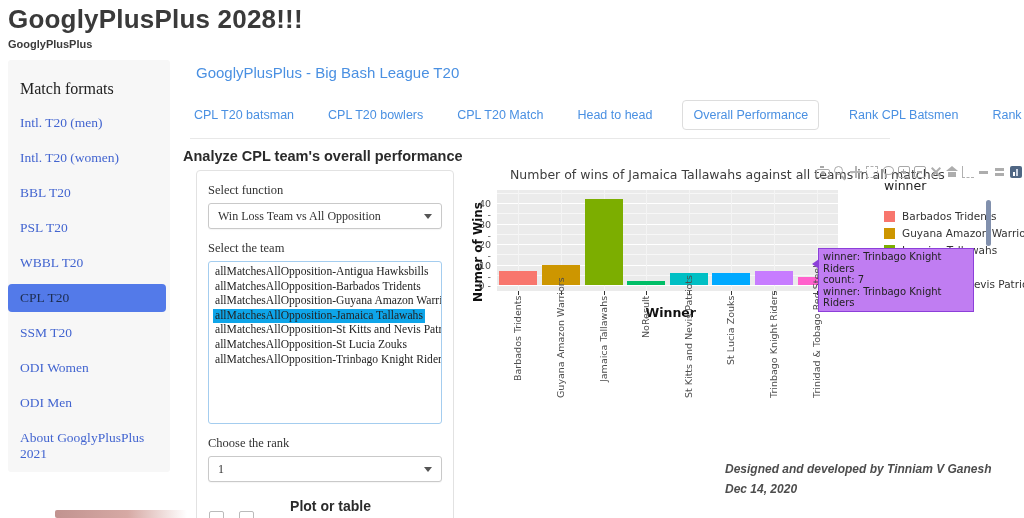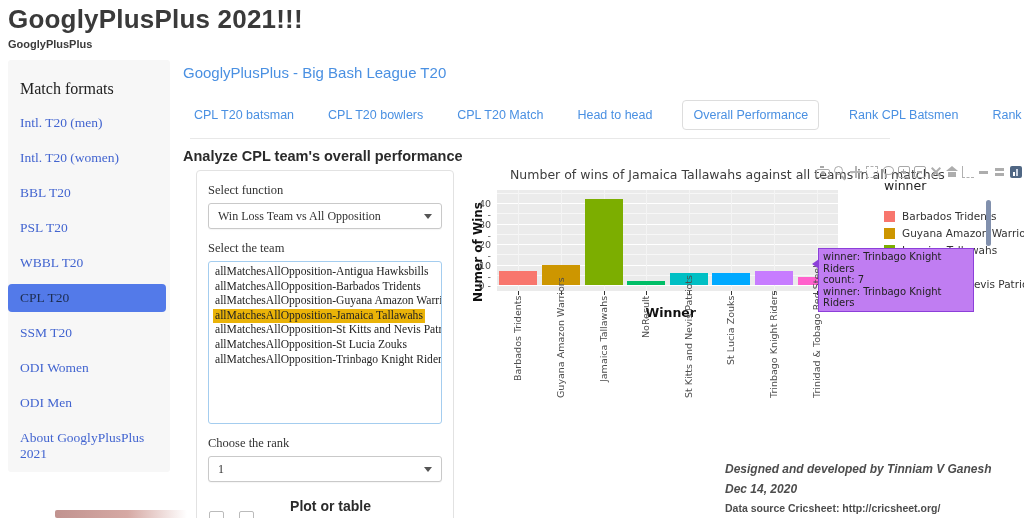--- a/index.html
+++ b/index.html
@@ -11,42 +11,42 @@
   .app-sub{position:absolute;left:8px;top:38px;font-size:11px;font-weight:bold;color:#3a3a3a;}
 
   
   .sidebar{position:absolute;left:8px;top:60px;width:162px;height:412px;background:#f7f7f7;border-radius:3px;}
   .sb-head{font-family:"Liberation Serif",serif;font-size:16px;color:#222;padding:20px 0 4px 12px;}
   .sb-item{font-family:"Liberation Serif",serif;font-size:13.5px;color:#4365d0;padding:6px 0 6px 12px;
            margin-top:7px;cursor:pointer;}
   .sb-item.active{background:#537ae9;border-radius:4px;color:#1d2d50;margin-right:4px;}
 
   
-  .page-title{position:absolute;left:183px;top:64px;font-size:15px;color:#4a90e2;text-align:center;}
+  .page-title{position:absolute;left:196px;top:64px;font-size:15px;color:#4a90e2;text-align:center;}
   .tabs{position:absolute;left:190px;top:100px;width:700px;display:flex;align-items:center;gap:26px;
         border-bottom:1px solid #e8e8e8;padding-bottom:8px;}
   .tab{font-size:12.5px;color:#4a90e2;padding:7px 4px;cursor:pointer;white-space:nowrap;}
   .tab.active{border:1px solid #ddd;border-radius:4px;background:#fff;padding:7px 10px;}
   .section-head{position:absolute;left:183px;top:148px;font-size:14.5px;font-weight:bold;color:#2b2b2b;}
 
   
   .panel{position:absolute;left:196px;top:170px;width:256px;height:380px;background:#fff;
          border:1px solid #e2e2e2;border-radius:4px;}
   .f-label{font-family:"Liberation Serif",serif;font-weight:normal;font-size:12.5px;color:#333;
            margin:12px 0 5px 11px;}
   .selbox{position:relative;margin:0 11px;height:24px;border:1px solid #c9c9c9;border-radius:3px;background:#fff;
           font-family:"Liberation Serif",serif;font-size:12px;color:#333;line-height:24px;padding-left:9px;
           box-shadow:0 1px 1px rgba(0,0,0,.04);cursor:pointer;}
   .caret{position:absolute;right:9px;top:10px;width:0;height:0;border-left:4px solid transparent;
          border-right:4px solid transparent;border-top:5px solid #555;}
   .listbox{margin:0 11px;height:158px;border:1px solid #a4cdef;border-radius:3px;background:#fff;
            padding:3px 0 0 4px;overflow:hidden;}
   .opt{font-family:"Liberation Serif",serif;font-size:11.6px;color:#222;line-height:14.6px;
        width:max-content;padding:0 2px;cursor:default;}
-  .opt.sel{background:#eab308;}
+  .opt.sel{background:#0ea5e9;}
   .plot-head{font-size:14px;font-weight:bold;color:#2b2b2b;margin:16px 0 8px 11px;text-align:center;}
   .cb-stub{position:absolute;width:13px;height:13px;border:1px solid #bbb;border-radius:2px;background:#fff;}
 
   
   .chart{position:absolute;left:480px;top:160px;width:544px;height:250px;background:#fff;}
   .c-title{position:absolute;left:30px;top:7px;font-size:12.5px;color:#3d3d3d;font-family:"DejaVu Sans",sans-serif;}
   .plot{position:absolute;left:17px;top:30px;width:341px;height:101px;background:#ebebeb;}
   .gl{position:absolute;left:0;width:100%;background:#fff;}
   .glv{position:absolute;top:0;height:100%;width:1px;background:#f4f4f4;}
   .bar{position:absolute;bottom:6px;}
@@ -102,21 +102,21 @@
   .foot1,.foot2{font-size:12px;font-weight:bold;font-style:italic;margin-bottom:6px;}
   .foot3{font-size:10.5px;font-weight:bold;}
   .edge-artifact{position:absolute;left:55px;top:510px;width:132px;height:8px;border-radius:2px;opacity:.55;
      background:linear-gradient(to right,#8e3a34,#b4635a 55%,rgba(200,140,130,0));}
 </style>
 </head>
 <body>
 
 <div id="screen">
 
-  <div class="app-title">GooglyPlusPlus 2021!!!</div>
+  <div class="app-title">GooglyPlusPlus 2028!!!</div>
   <div class="app-sub">GooglyPlusPlus</div>
 
   <div class="sidebar">
     <div class="sb-head">Match formats</div>
     <div id="sidebar-nav">
         <div class="sb-item">Intl. T20 (men)</div>
         <div class="sb-item">Intl. T20 (women)</div>
         <div class="sb-item">BBL T20</div>
         <div class="sb-item">PSL T20</div>
         <div class="sb-item">WBBL T20</div>
@@ -268,17 +268,16 @@
       <div class="xlab" style="left: 244.438px; top: 136px;">St Lucia Zouks</div>
       <div class="xtm" style="left: 294.062px; top: 131px;"></div>
       <div class="xlab" style="left: 287.062px; top: 136px;">Trinbago Knight Riders</div>
       <div class="xtm" style="left: 336.688px; top: 131px;"></div>
       <div class="xlab" style="left: 329.688px; top: 136px;">Trinidad &amp; Tobago Red Steel</div>
     </div>
 
   <div class="footer">
     <div class="foot1">Designed and developed by Tinniam V Ganesh</div>
     <div class="foot2">Dec 14, 2020</div>
-    <div class="foot3">Data source Cricsheet: http://cricsheet.org/</div>
   </div>
 
   <div class="edge-artifact"></div>
 </div>
 
 </body></html>

